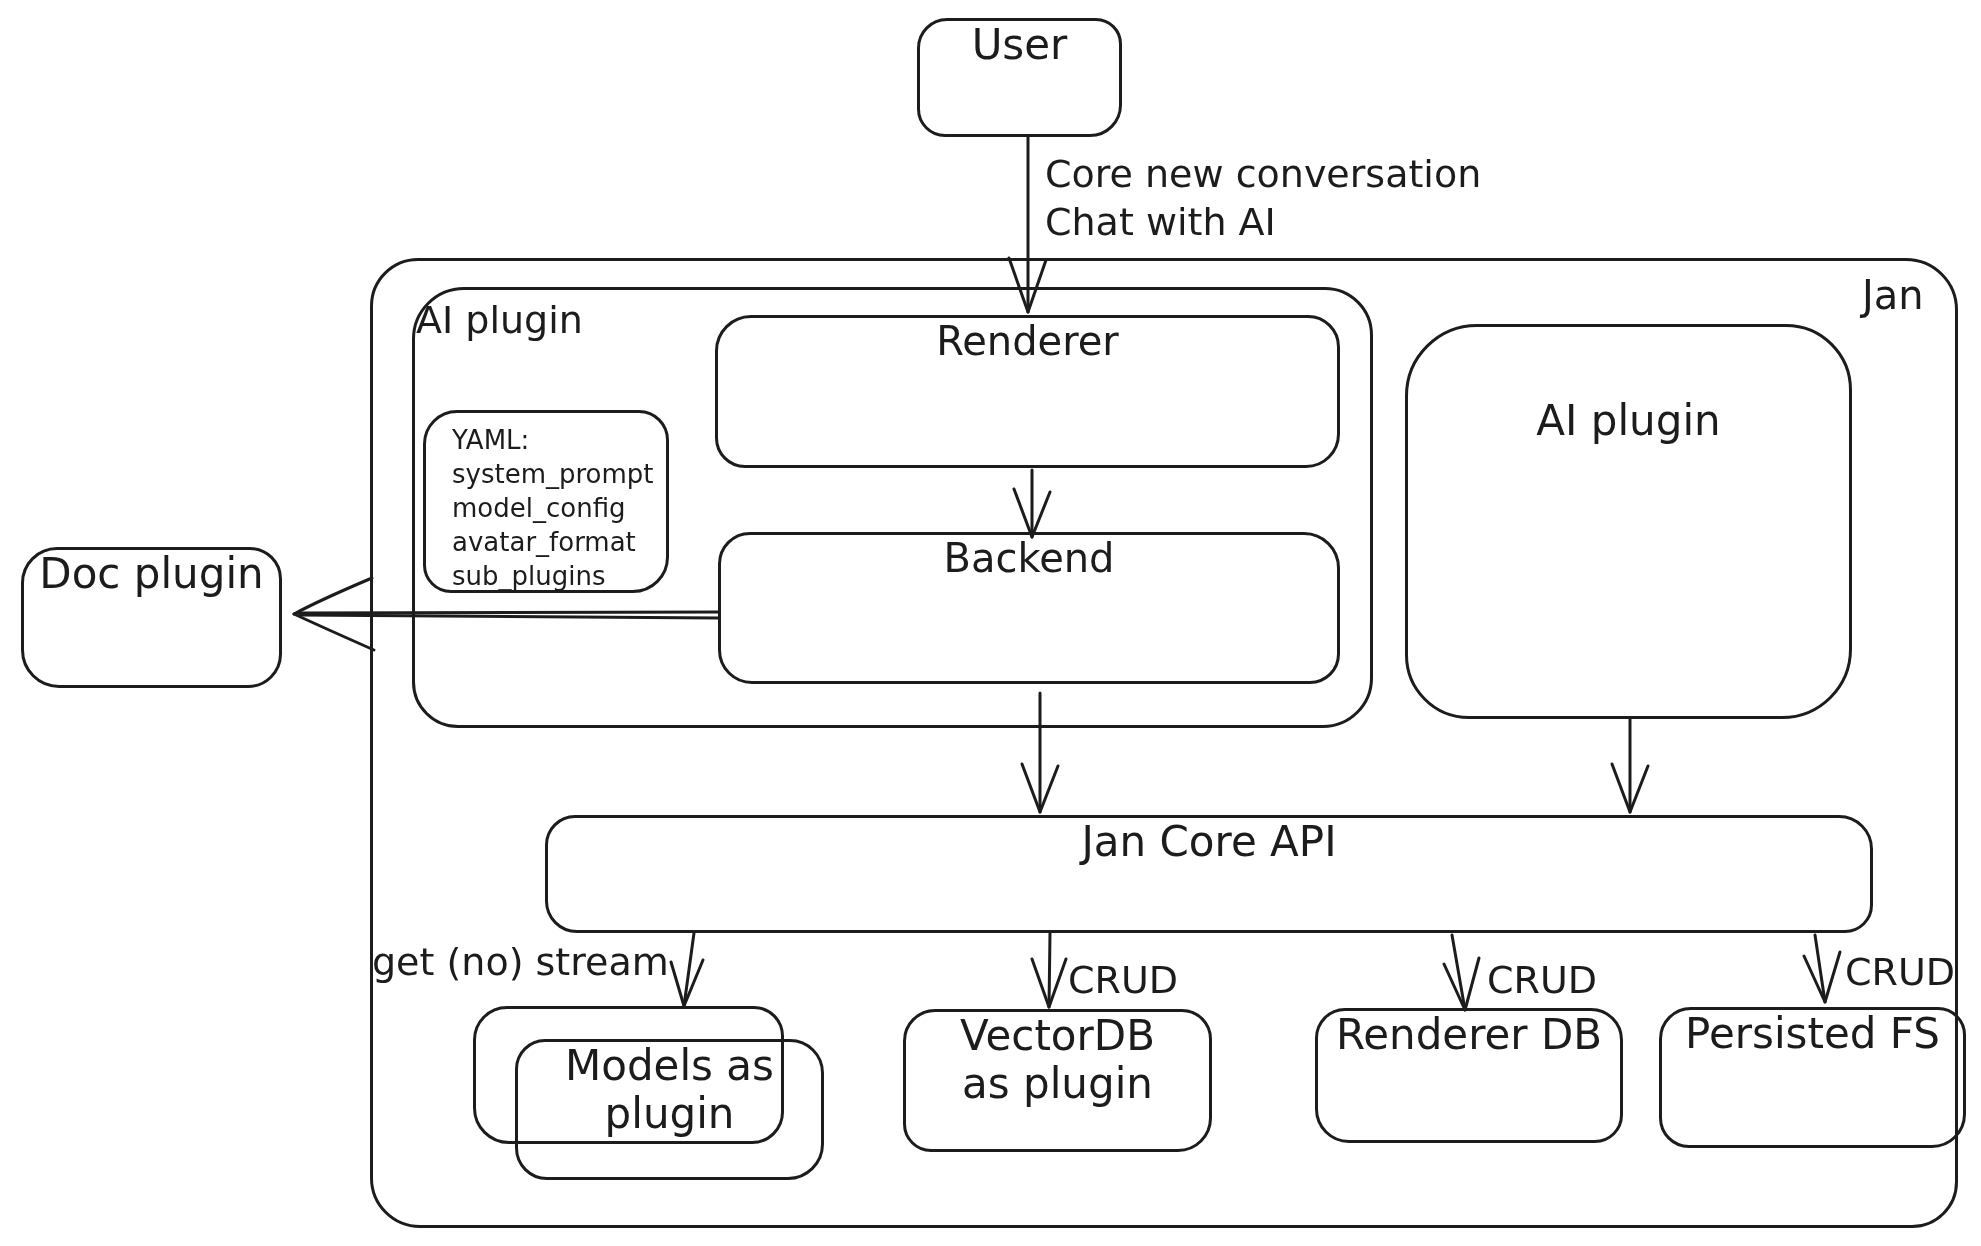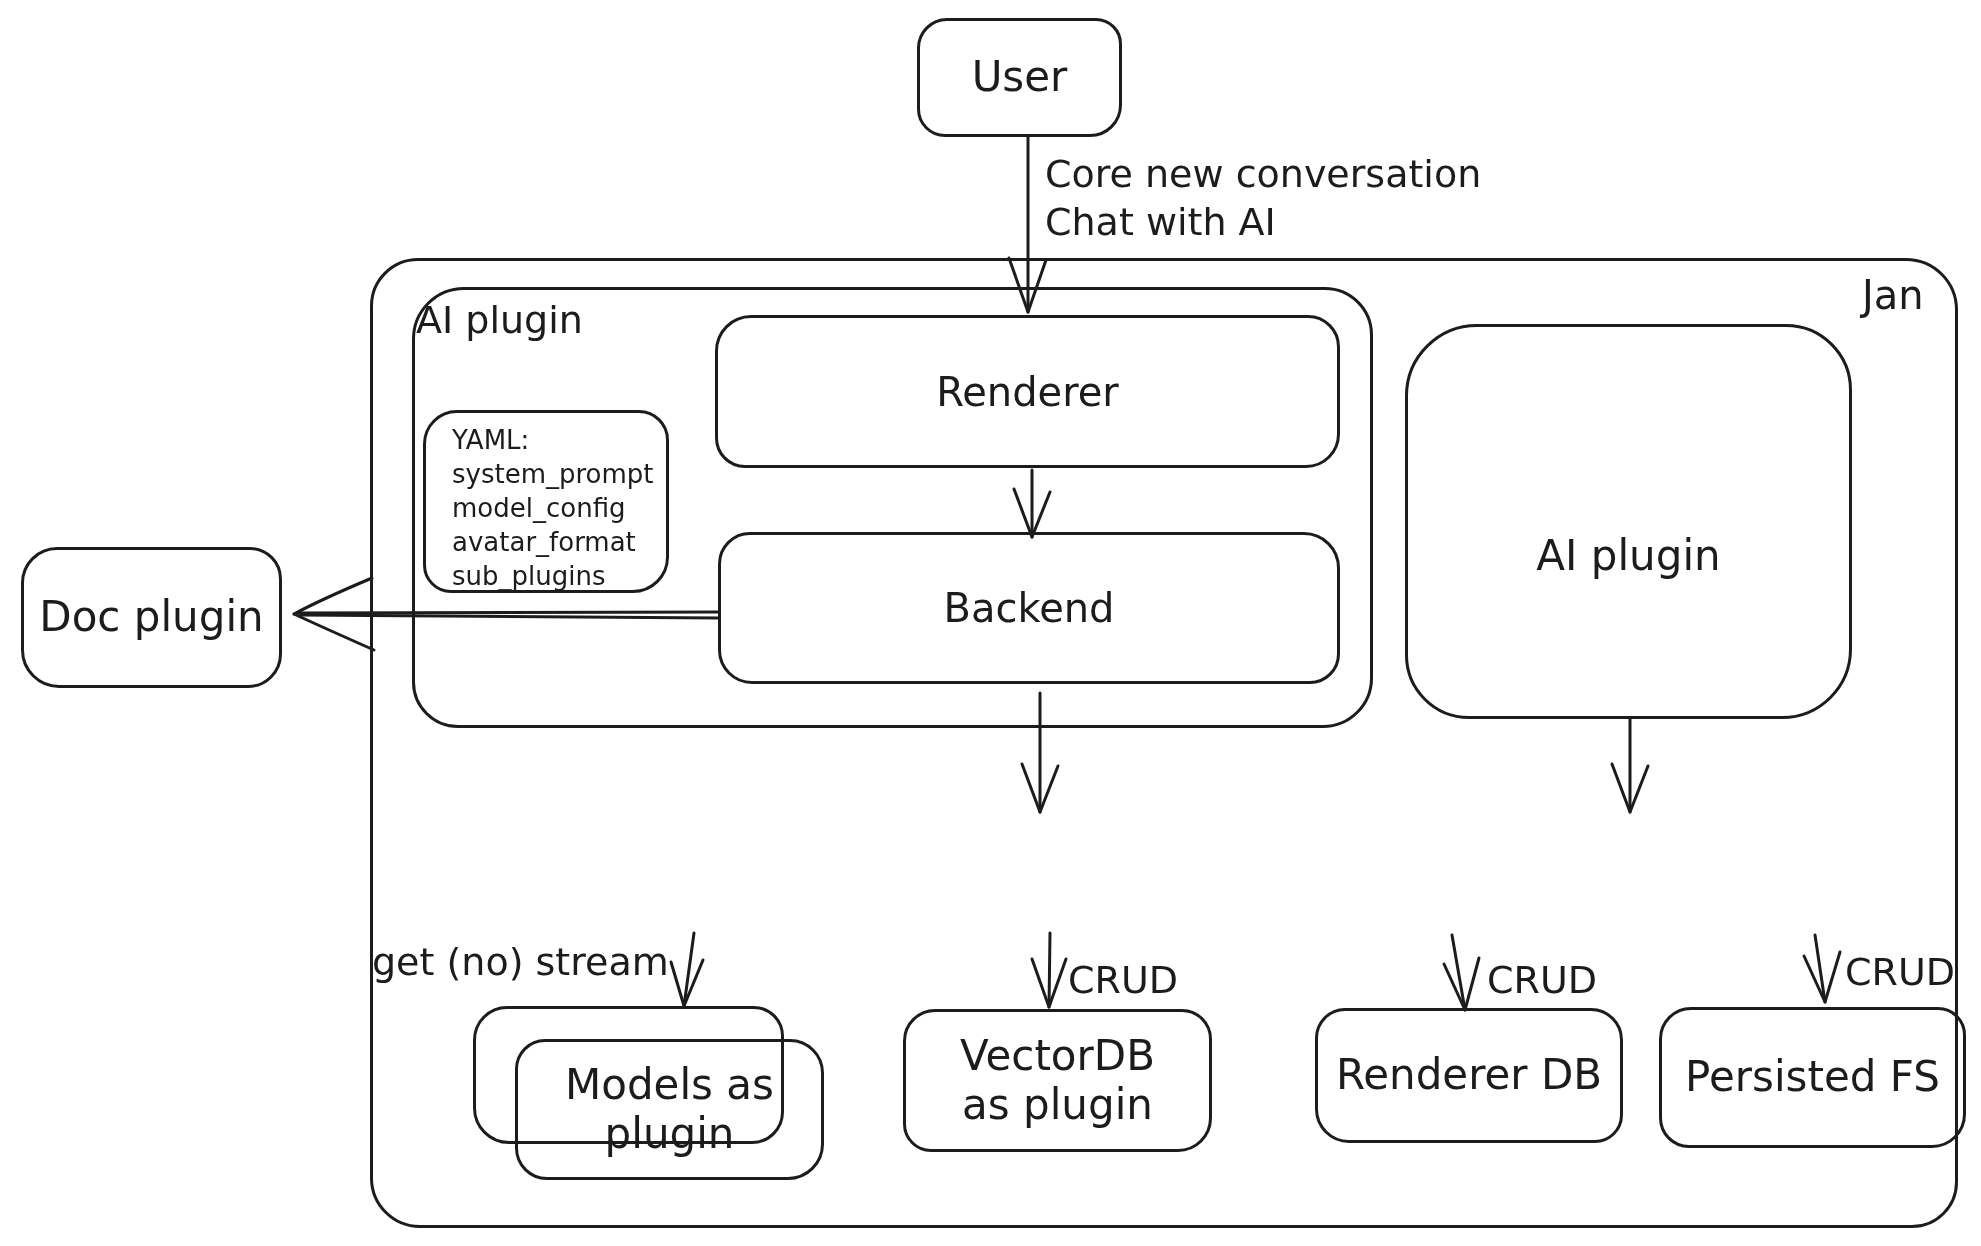--- a/index.html
+++ b/index.html
@@ -9,21 +9,21 @@
     background:#ffffff;
     font-family:"DejaVu Sans", sans-serif;
     color:#1c1c1c;
     overflow:hidden;
   }
   .box{
     position:absolute;
     border:3px solid #1c1c1c;
     background:transparent;
     box-sizing:border-box;
-    display:flex;align-items:center;justify-content:center;
+    display:flex;justify-content:center;
     text-align:center;
   }
   .node-label{
     font-size:40px;
     line-height:1.15;
     color:#1c1c1c;
     white-space:pre-line;
   }
   .corner-label{
     position:absolute;
@@ -91,20 +91,23 @@
   </div>
 
   <div class="box" style="left:1405px;top:324px;width:447px;height:395px;border-radius:72px 66px 70px 64px;padding-top:70px;">
     <span class="node-label" style="font-size:42px;">AI plugin</span>
   </div>
 
   <div class="box" style="left:21px;top:547px;width:261px;height:141px;border-radius:36px 32px 34px 38px;">
     <span class="node-label" style="font-size:42px;">Doc plugin</span>
   </div>
 
+  <div class="box" style="left:545px;top:815px;width:1328px;height:118px;border-radius:30px 34px 28px 32px;">
+    <span class="node-label" style="font-size:42px;">Jan Core API</span>
+  </div>
 
   <div class="box" style="left:473px;top:1006px;width:311px;height:138px;border-radius:34px 30px 32px 36px;"></div>
   <div class="box" style="left:515px;top:1039px;width:309px;height:141px;border-radius:30px 34px 36px 32px;">
     <span class="node-label" style="font-size:42px;width:220px;">Models as plugin</span>
   </div>
 
   <div class="box" style="left:903px;top:1009px;width:309px;height:143px;border-radius:32px 30px 34px 28px;">
     <span class="node-label" style="font-size:42px;width:240px;">VectorDB as plugin</span>
   </div>
 

